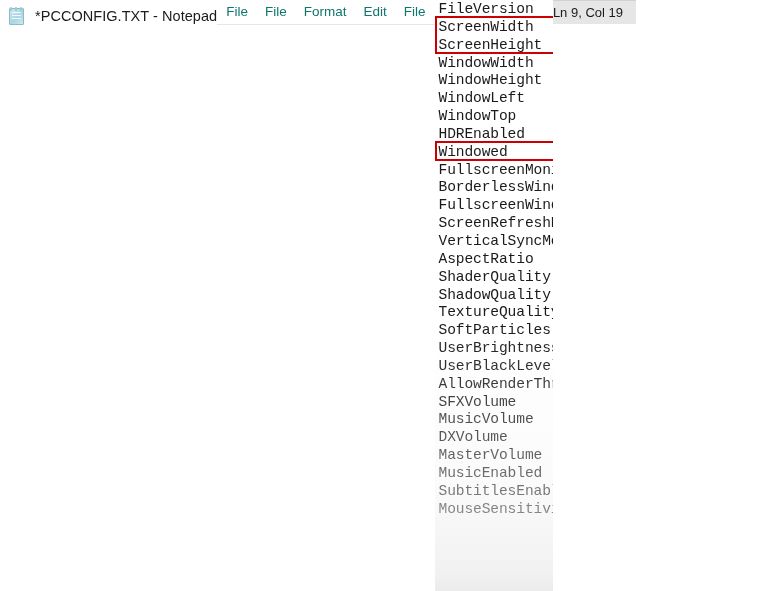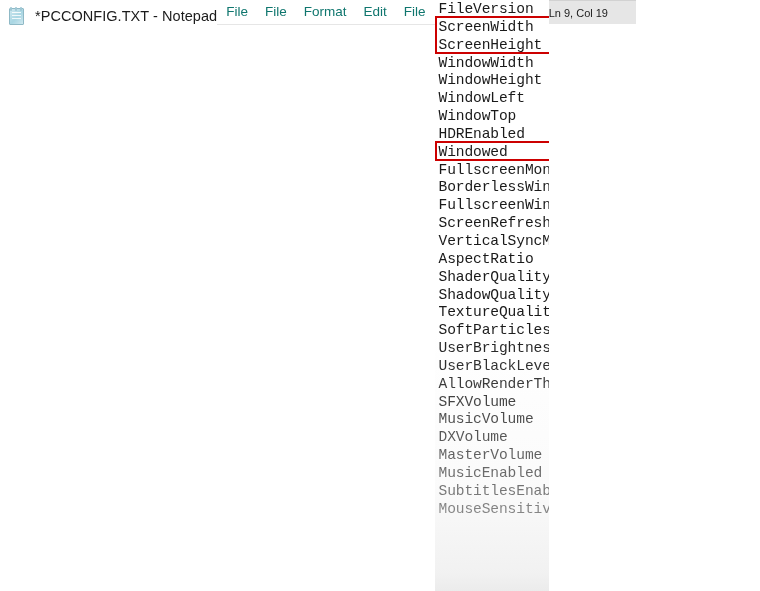--- a/index.html
+++ b/index.html
@@ -166,23 +166,23 @@
   }
   .status-sep {
     position: absolute;
     left: 655px;
     top: 2px;
     bottom: 2px;
     width: 1px;
     background: #c8c8c8;
   }
   .status-cell {
-    font-size: 11px;
+    font-size: 13px;
     color: #1b1b1b;
-    padding-right: 28px;
+    padding-right: 13px;
     white-space: nowrap;
   }
 </style>
 </head>
 <body>
 
 <div class="window">
 
   <div class="titlebar">
     <span class="app-icon">

